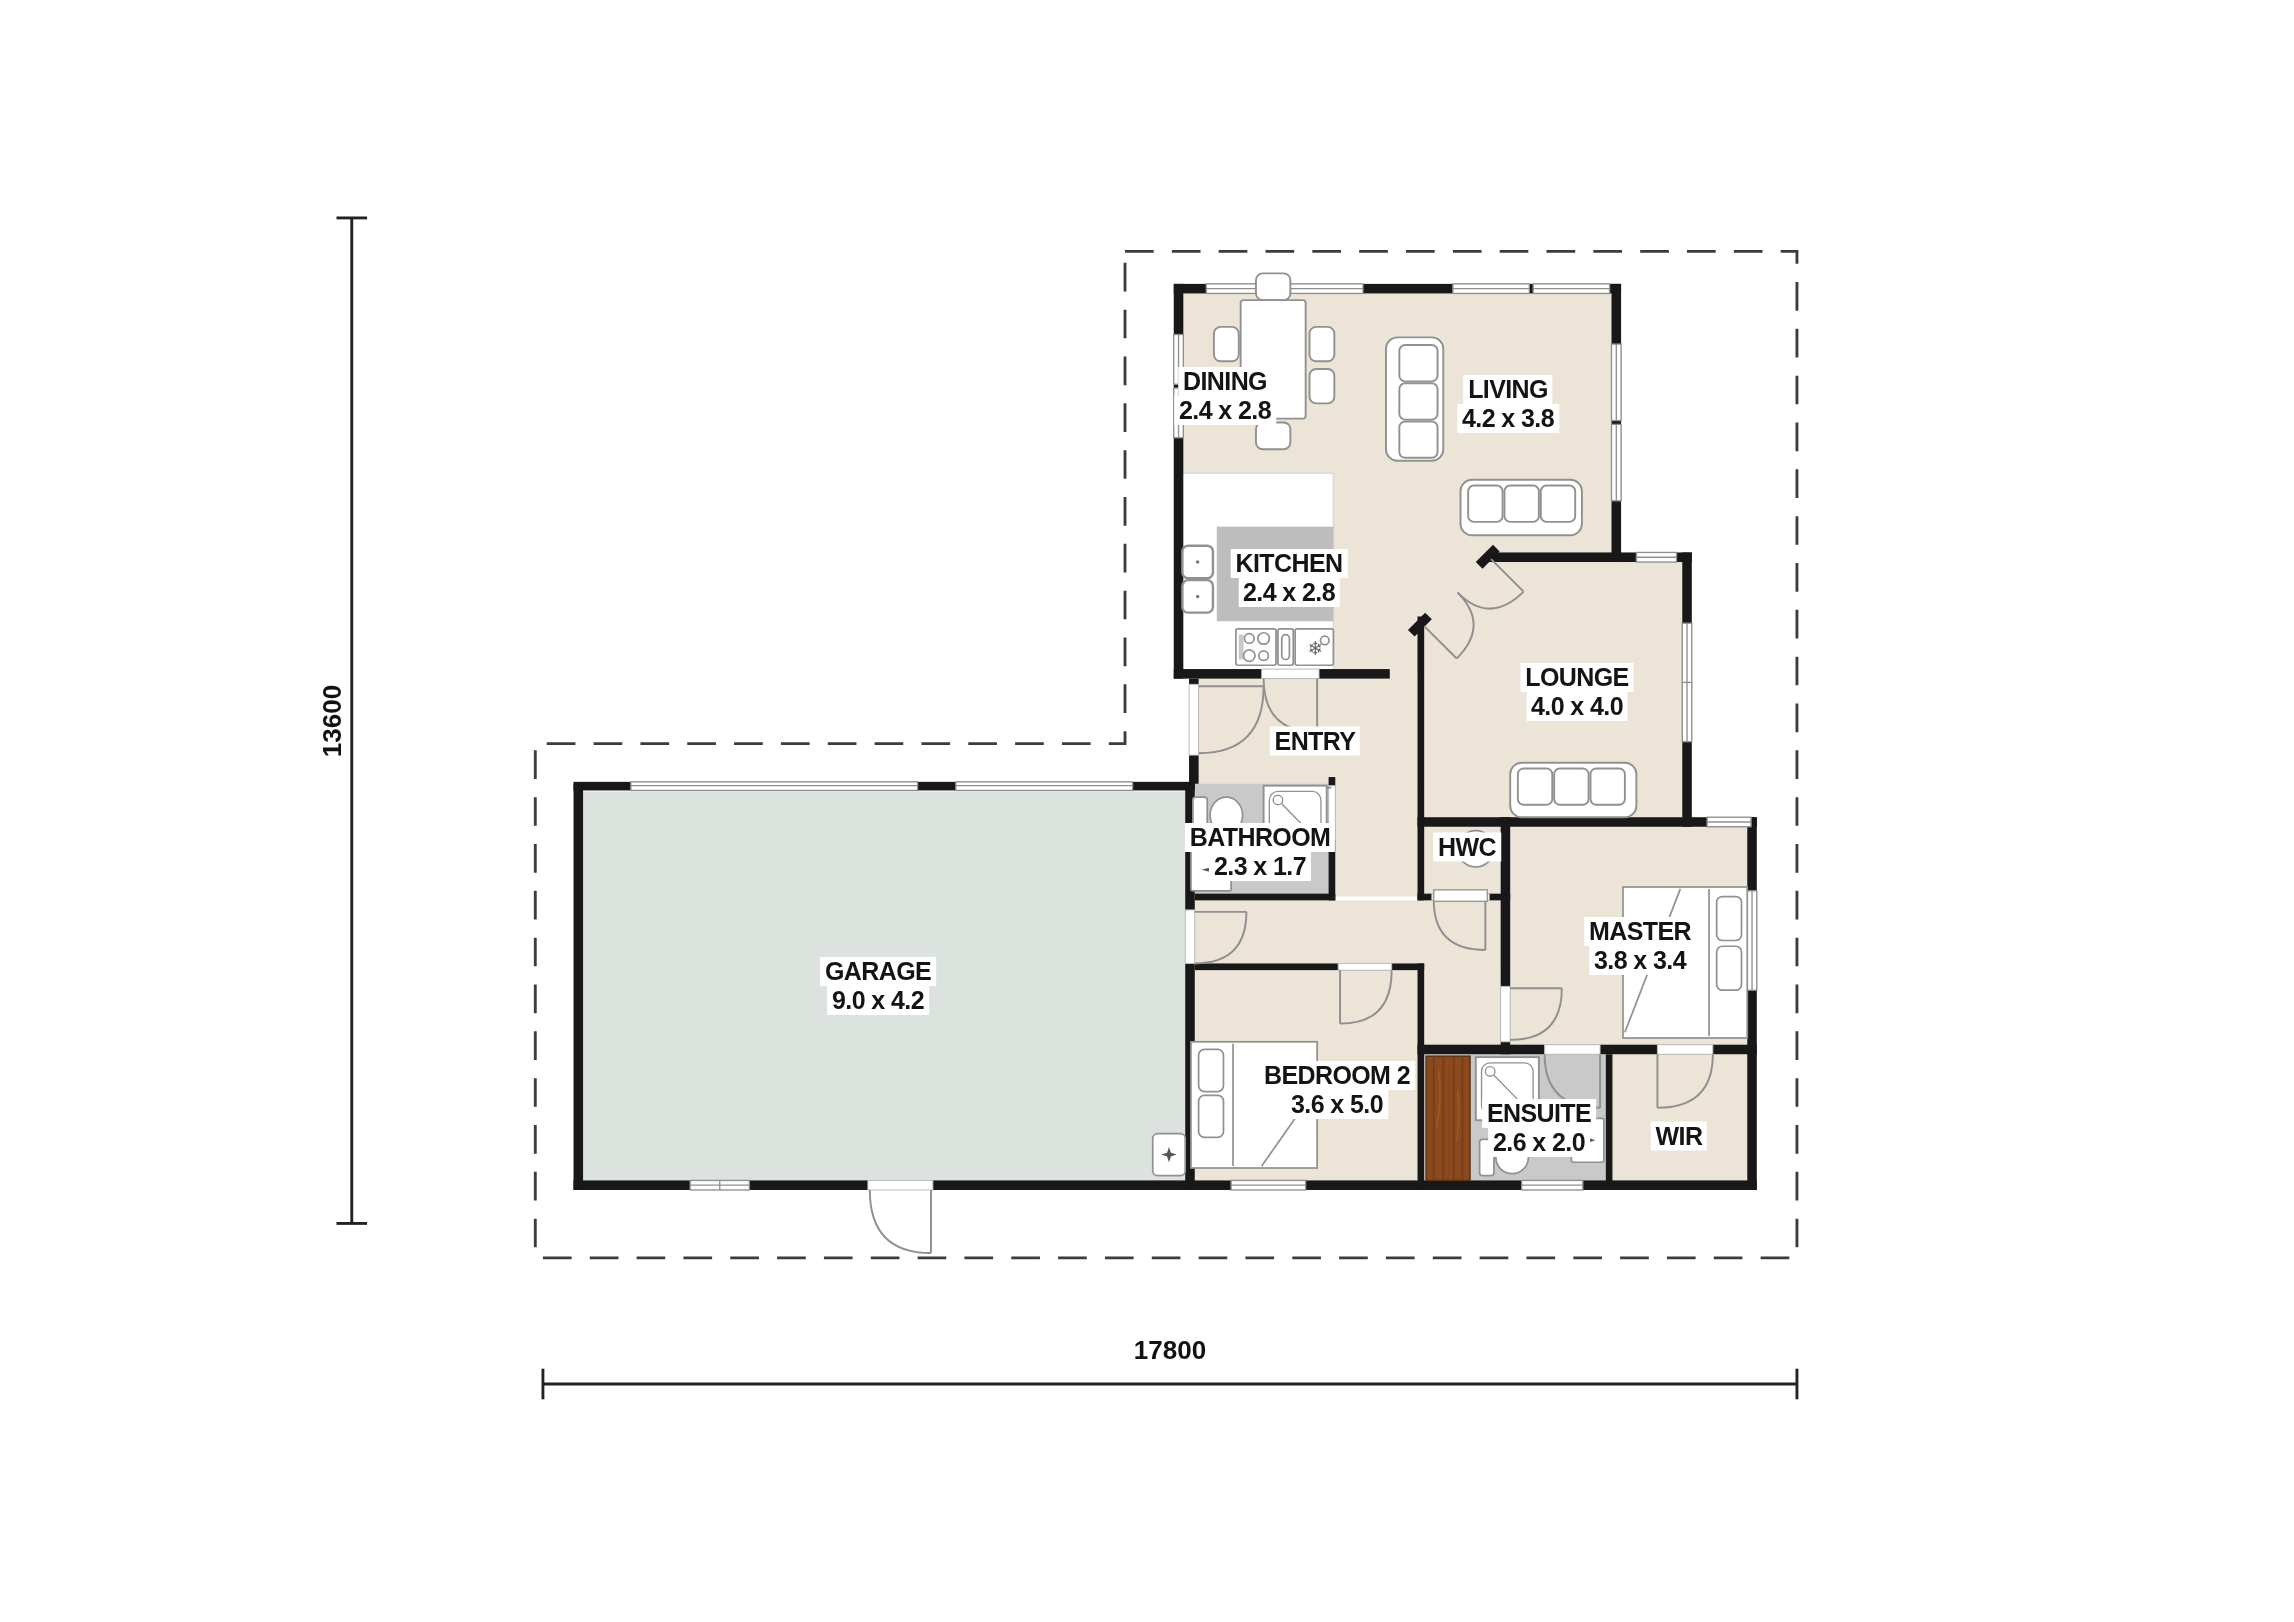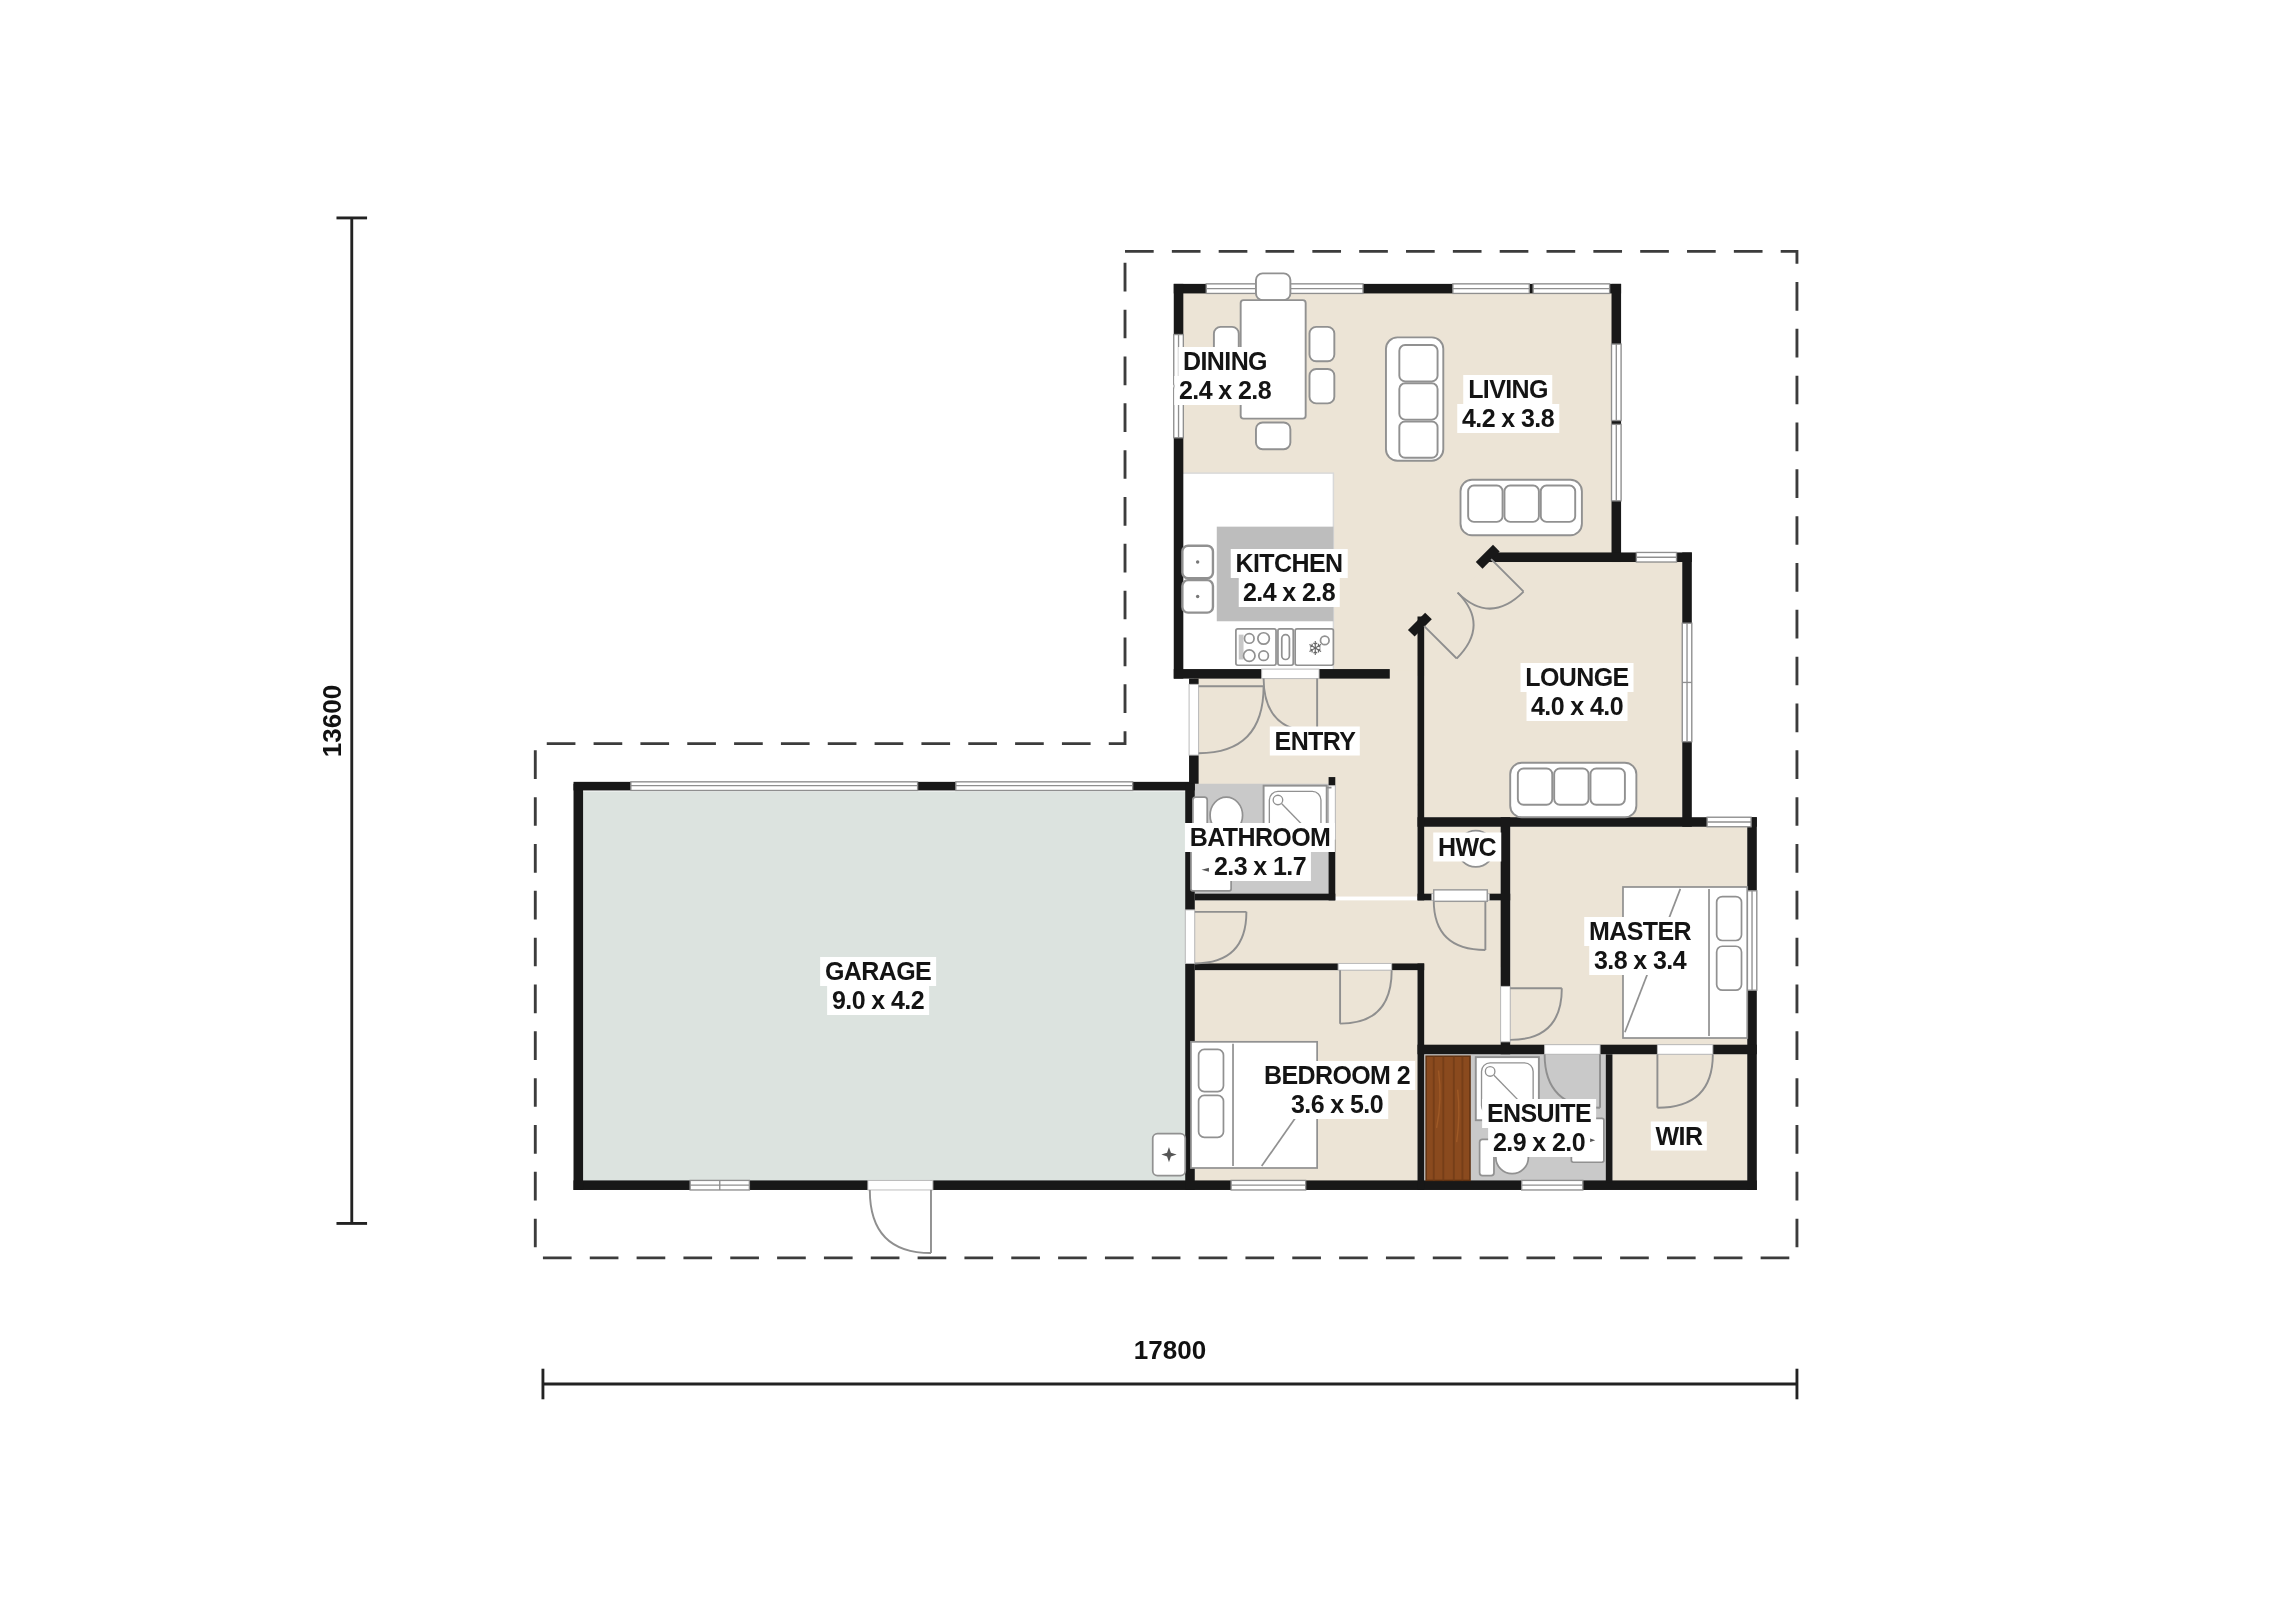--- a/index.html
+++ b/index.html
@@ -267,21 +267,21 @@
   <g stroke="#222" stroke-width="3">
     <line x1="368" y1="228" x2="368" y2="1280"></line>
     <line x1="352" y1="228" x2="384" y2="228"></line>
     <line x1="352" y1="1280" x2="384" y2="1280"></line>
     <line x1="568" y1="1448" x2="1880" y2="1448"></line>
     <line x1="568" y1="1432" x2="568" y2="1464"></line>
     <line x1="1880" y1="1432" x2="1880" y2="1464"></line>
   </g>
 </svg>
 
-  <div class="room-label" style="left:1225px;top:376px">
+  <div class="room-label" style="left:1225px;top:396px">
     <span>DINING</span>
       <span>2.4 x 2.8</span>
   </div>
   <div class="room-label" style="left:1508px;top:404px">
     <span>LIVING</span>
       <span>4.2 x 3.8</span>
   </div>
   <div class="room-label" style="left:1289px;top:578px">
     <span>KITCHEN</span>
       <span>2.4 x 2.8</span>
@@ -307,21 +307,21 @@
   <div class="room-label" style="left:878px;top:986px">
     <span>GARAGE</span>
       <span>9.0 x 4.2</span>
   </div>
   <div class="room-label" style="left:1337px;top:1090px">
     <span>BEDROOM 2</span>
       <span>3.6 x 5.0</span>
   </div>
   <div class="room-label" style="left:1539px;top:1128px">
     <span>ENSUITE</span>
-      <span>2.9 x 2.0</span>
+      <span>2.6 x 2.0</span>
   </div>
   <div class="room-label" style="left:1679px;top:1136px">
     <span>WIR</span>
   </div>
 
   <div class="dim-label vert" style="left:332px;top:721px">13600</div>
   <div class="dim-label" style="left:1170px;top:1350px">17800</div>
 
 </div>
 

